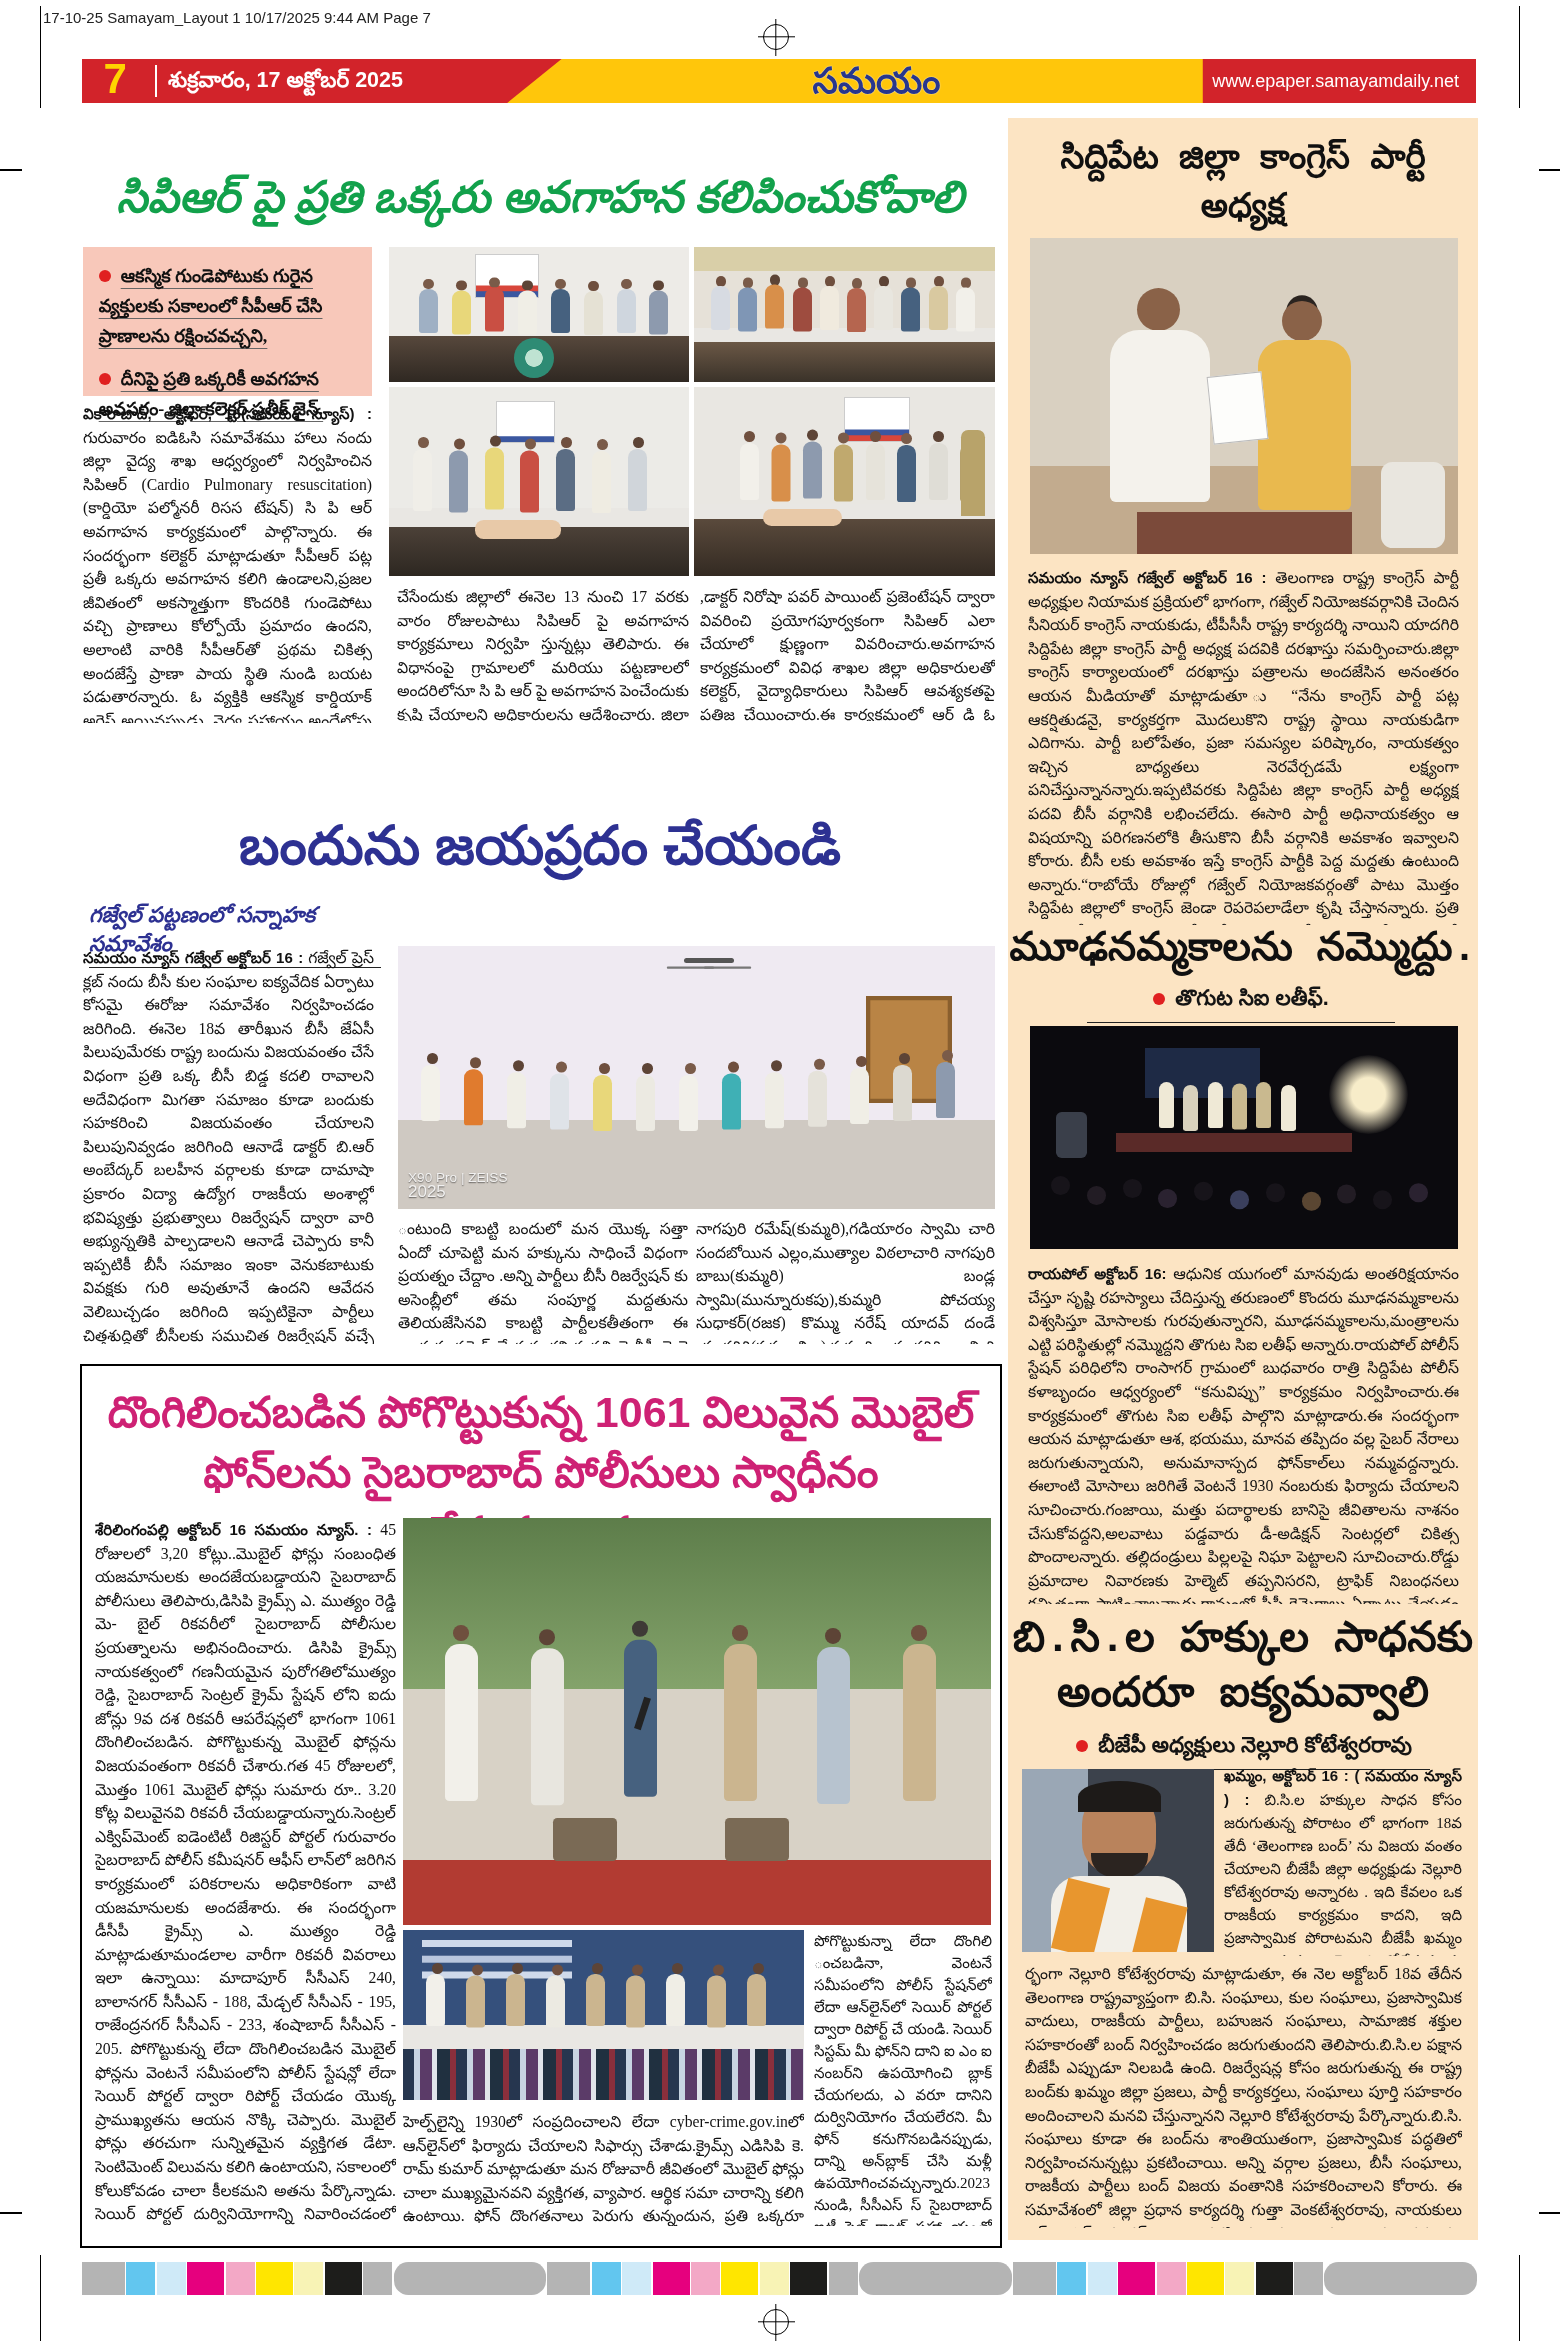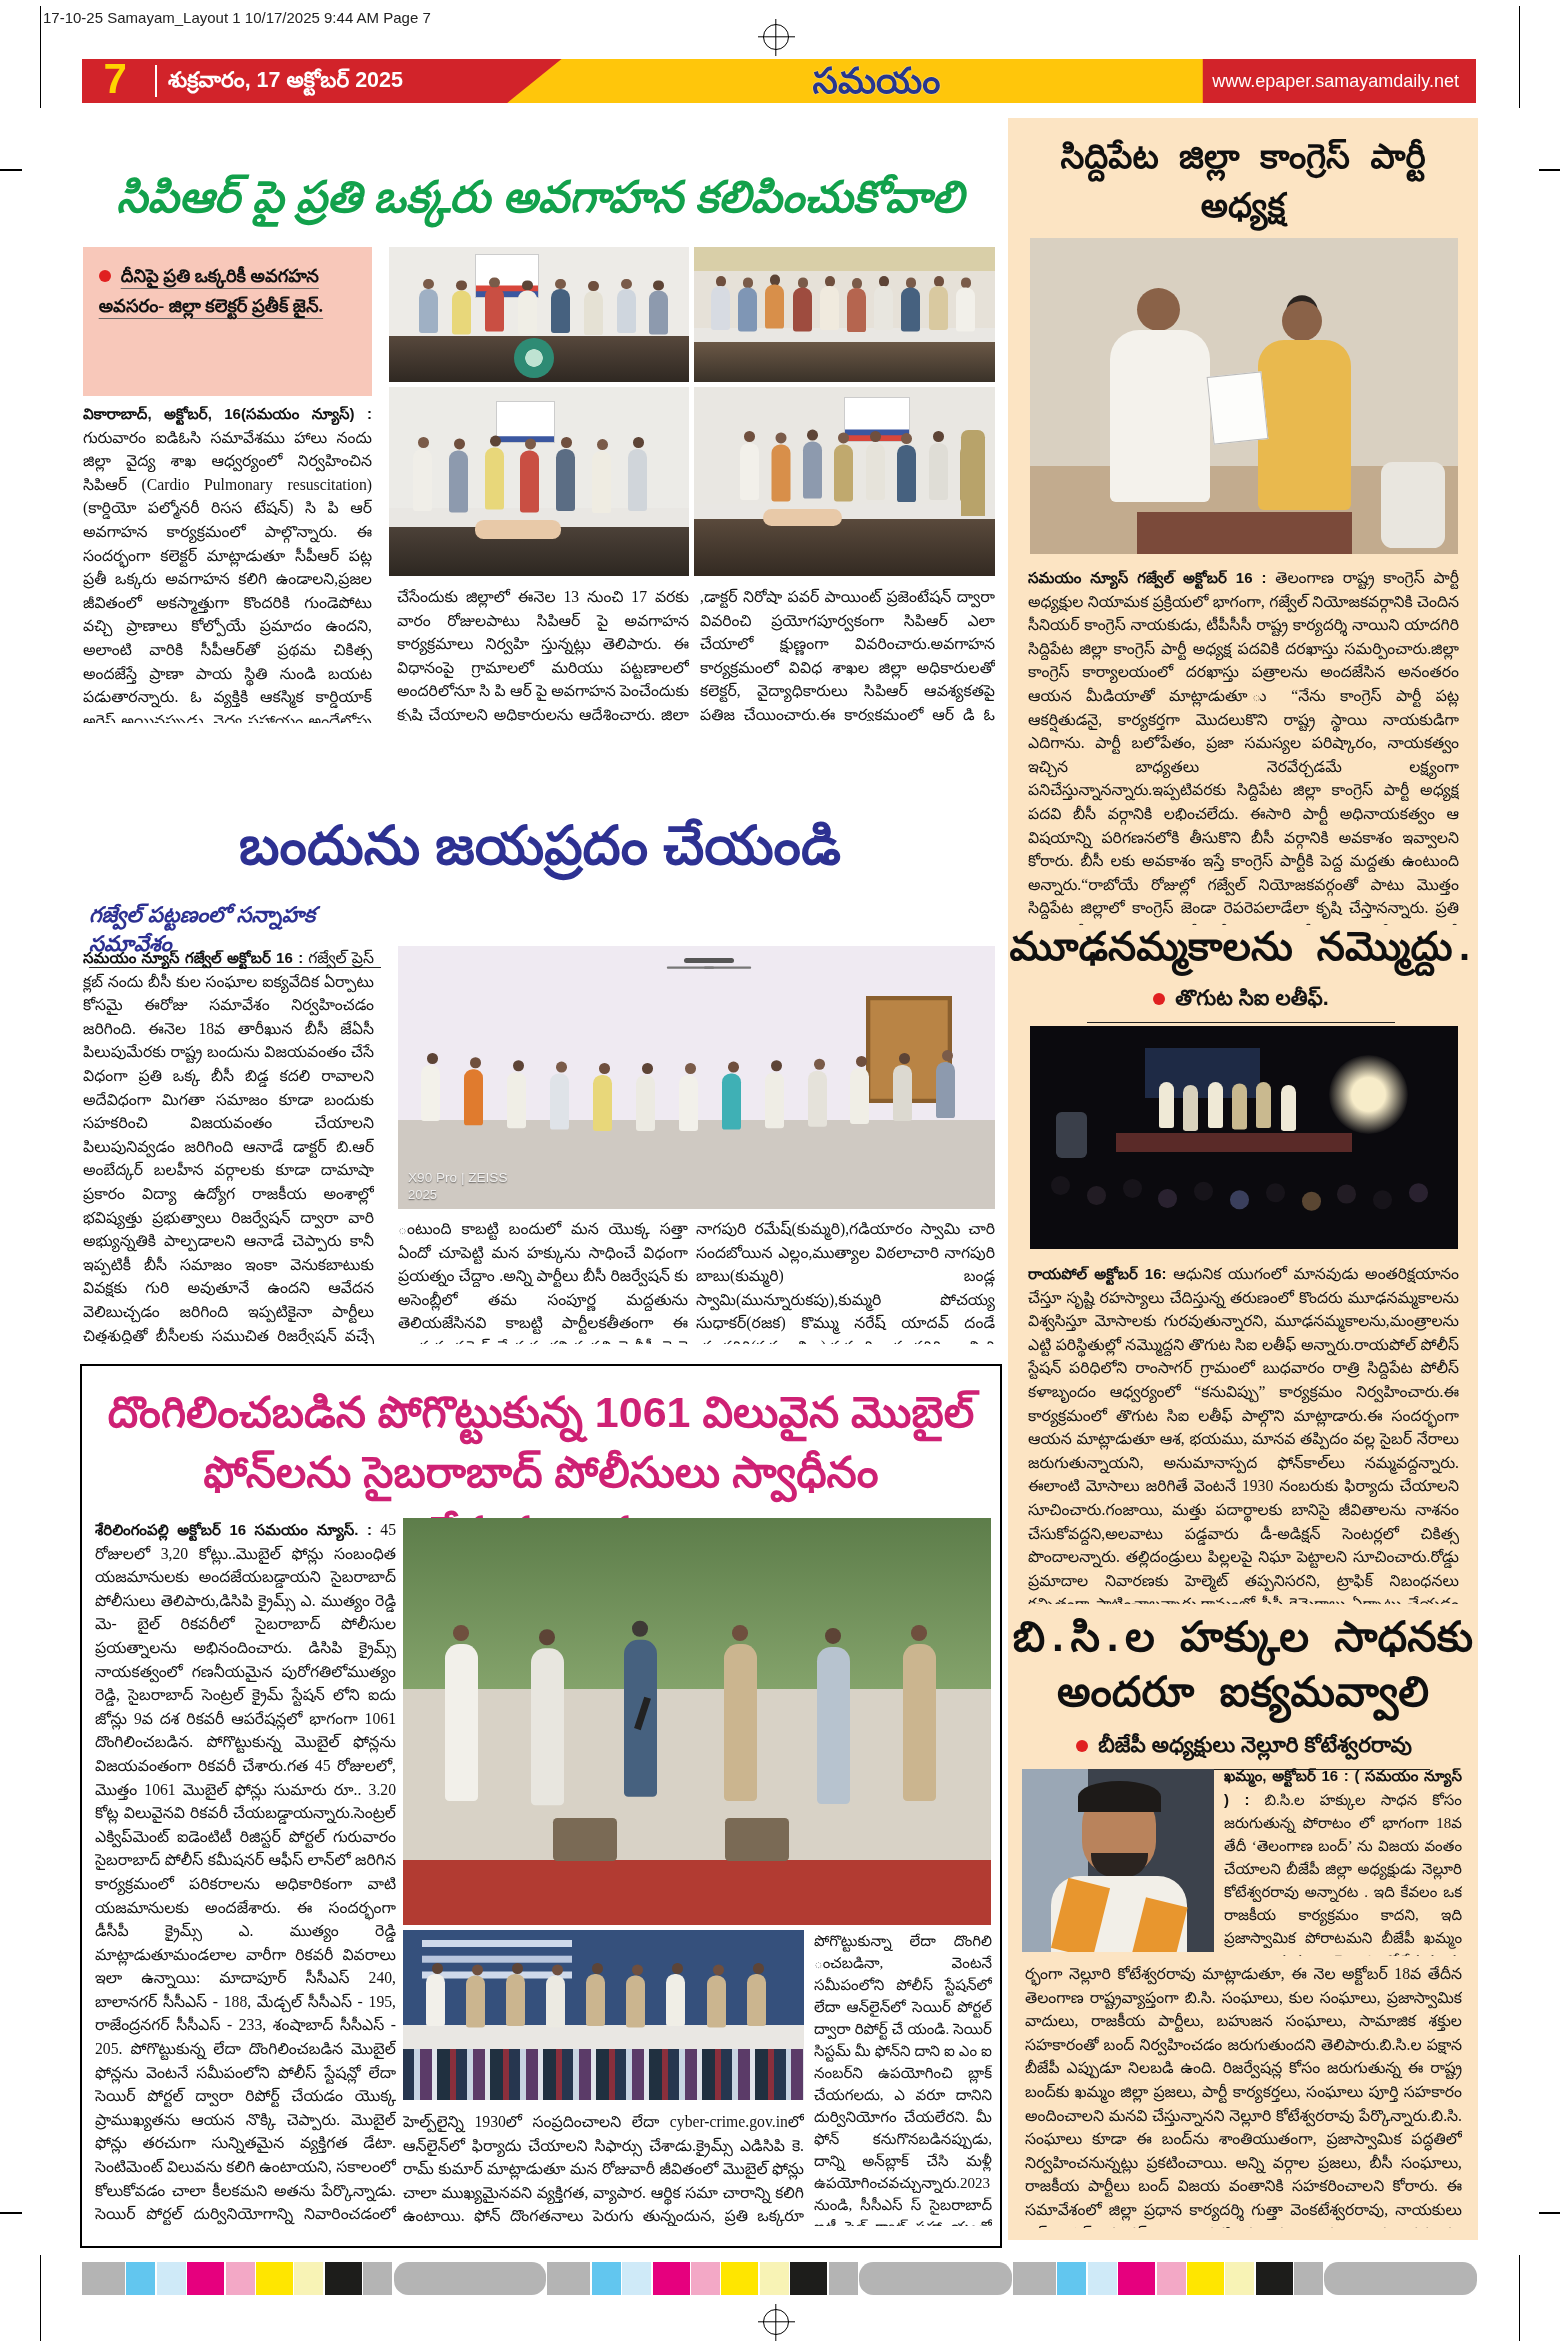--- a/index.html
+++ b/index.html
@@ -77,20 +77,21 @@
   <div class="mh-pagenum">7</div>
   <div class="mh-divider"></div>
   <div class="mh-date">శుక్రవారం, 17 అక్టోబర్ 2025</div>
   <div class="mh-logo">సమయం</div>
   <div class="mh-url">www.epaper.samayamdaily.net</div>
 </header>
 
 <h1 class="abs hl hl-green" style="left:82px;top:169px;width:916px;font-size:44px;margin:0;">సిపిఆర్ పై ప్రతి ఒక్కరు అవగాహన కలిపించుకోవాలి</h1>
 
 <aside class="abs pinkbox" style="left:83px;top:247px;width:289px;height:149px;">
+  <p><span class="dot"></span><span>ఆకస్మిక గుండెపోటుకు గురైన వ్యక్తులకు సకాలంలో సీపీఆర్ చేసి ప్రాణాలను రక్షించవచ్చని,</span></p>
   <p><span class="dot"></span><span>దీనిపై ప్రతి ఒక్కరికీ అవగహన అవసరం- జిల్లా కలెక్టర్ ప్రతీక్ జైన్.</span></p>
 </aside>
 
 <figure class="abs photo" style="left:389px;top:247px;width:300px;height:135px;margin:0;">
   <span style="left:0;top:0;right:0;height:66%;background:#edebe7;"></span>
   <span style="left:86px;top:7.2px;width:62px;height:42px;background:#fff;border:0.7px solid #ccc;box-shadow:inset 0 -5.7px 0 #3b57a0, inset 0 -11.5px 0 #d8463b;"></span>
   <span class="heads" style="left:34px;top:31.5px;background:#7a5b49;box-shadow:33px 1.4px 0 #6f4f3e,66px -1.4px 0 #7a5b49,99px 1.4px 0 #5d4436,132px 0 0 #7a5b49,165px 2.1px 0 #6f4f3e,198px 0 0 #7a5b49,230px 1.4px 0 #5d4436;"></span>
   <span class="people" style="left:30px;top:42px;background:#9fb0c4;box-shadow:33px 1.4px 0 #e8d77a,66px -1.4px 0 #c94f43,99px 1.4px 0 #f0eee6,132px 0 0 #46617f,165px 2.1px 0 #e5e1d4,198px 0 0 #cfd6de,230px 1.4px 0 #8d9aae;"></span>
   <span style="left:0;bottom:0;right:0;height:34%;background:linear-gradient(#57483c,#2f2822);"></span>
   <span style="left:125px;bottom:4.3px;width:40px;height:40px;border-radius:50%;background:radial-gradient(circle,#bfe3d2 30%,#2e8b74 32%);"></span>
@@ -132,21 +133,21 @@
 <p class="body abs" style="left:83px;top:946px;width:291px;height:398px;"><b>సమయం న్యూస్ గజ్వేల్ అక్టోబర్ 16 :</b> <span>గజ్వేల్ ప్రెస్ క్లబ్ నందు బీసీ కుల సంఘాల ఐక్యవేదిక ఏర్పాటు కోసమై ఈరోజు సమావేశం నిర్వహించడం జరిగింది. ఈనెల 18వ తారీఖున బీసీ జేఏసీ పిలుపుమేరకు రాష్ట్ర బందును విజయవంతం చేసే విధంగా ప్రతి ఒక్క బీసీ బిడ్డ కదలి రావాలని అదేవిధంగా మిగతా సమాజం కూడా బందుకు సహకరించి విజయవంతం చేయాలని పిలుపునివ్వడం జరిగింది ఆనాడే డాక్టర్ బి.ఆర్ అంబేద్కర్ బలహీన వర్గాలకు కూడా దామాషా ప్రకారం విద్యా ఉద్యోగ రాజకీయ అంశాల్లో భవిష్యత్తు ప్రభుత్వాలు రిజర్వేషన్ ద్వారా వారి అభ్యున్నతికి పాల్పడాలని ఆనాడే చెప్పారు కానీ ఇప్పటికీ బీసీ సమాజం ఇంకా వెనుకబాటుకు వివక్షకు గురి అవుతూనే ఉందని ఆవేదన వెలిబుచ్చడం జరిగింది ఇప్పటికైనా పార్టీలు చిత్తశుద్ధితో బీసీలకు సముచిత రిజర్వేషన్ వచ్చే విధంగా ప్రయత్నం చేయాలని పిలుపునివ్వడం జరిగింది నోటిమాట ద్వారా కాకుండా ఒక రాజకీయ ఓటు బ్యాంకుగా చూడకుండా కచ్చితంగా బీసీలకు న్యాయం జరిగే విధంగా ఈ ఐక్యవేదిక భవిష్యత్తు కార్యక్రమాలు తీసుకుంటుందని తెలపడం జరుగుతుంది. కాబట్టి ఇప్పుడు కాకపోతే బీసీ బిడ్డలారా మనకు భవిష్యత్తు ఉండాలని అనుకుంటే ఇప్పుడే ముందడుగు వేయాల్సి ఉ</span></p>
 
 <figure class="abs photo" style="left:398px;top:946px;width:597px;height:263px;margin:0;">
   <span style="left:0;top:0;right:0;height:70%;background:#efeaf2;"></span>
   <span style="left:286px;top:11.5px;width:50px;height:5.7px;background:#555;border-radius:2.9px;box-shadow:-18.6px 7.2px 0 -1.4px #777,18.6px 7.2px 0 -1.4px #777;"></span>
   <span style="right:43px;top:50px;width:86px;height:107px;background:#b98445;box-shadow:inset 0 0 0 4.3px #8a5f2e, inset 0 43px 0 -39px #8a5f2e;"></span>
   <span style="left:0;bottom:0;right:0;height:34%;background:#cfc9c2;"></span>
   <span class="heads" style="left:29px;top:107px;background:#5d4436;box-shadow:43px 4.3px 0 #6f4f3e,86px 7.2px 0 #5d4436,129px 8.6px 0 #7a5b49,172px 10px 0 #6f4f3e,215px 10px 0 #5d4436,258px 10px 0 #7a5b49,301px 8.6px 0 #6f4f3e,344px 7.2px 0 #5d4436,387px 5.7px 0 #7a5b49,429px 2.9px 0 #6f4f3e,472px 0 0 #5d4436,515px -2.9px 0 #7a5b49;"></span>
   <span class="people" style="left:23px;top:119px;height:56px;background:#f3f1ea;box-shadow:43px 4.3px 0 #e07b2e,86px 7.2px 0 #f0eee6,129px 8.6px 0 #dfe3e8,172px 10px 0 #e8d77a,215px 10px 0 #eceae2,258px 10px 0 #f2f0ea,301px 8.6px 0 #3fb0b5,344px 7.2px 0 #efede5,387px 5.7px 0 #e5e2da,429px 2.9px 0 #f0eee6,472px 0 0 #dcd9d0,515px -2.9px 0 #8d9aae;"></span>
   <figcaption class="wm" style="left:10px;bottom:24px;margin:0;">X90 Pro | ZEISS</figcaption>
-  <span class="wm" style="left:10px;bottom:7.2px;font-size:13px;">2025</span>
+  <span class="wm" style="left:10px;bottom:7.2px;font-size:17px;">2025</span>
 </figure>
 
 <p class="body abs" style="left:398px;top:1217px;width:290px;height:127px;">ంటుంది కాబట్టి బందులో మన యొక్క సత్తా ఏందో చూపెట్టి మన హక్కును సాధించే విధంగా ప్రయత్నం చేద్దాం .అన్ని పార్టీలు బీసీ రిజర్వేషన్ కు అసెంబ్లీలో తమ సంపూర్ణ మద్దతును తెలియజేసినవి కాబట్టి పార్టీలకతీతంగా ఈ బందును సక్సెస్ చేయగలరని మనవి జై బీసీ జై జై బీసీ.ఈ కార్యక్రమంలో కళ్యాణ్ కార్ నరసింహారావు, మరికొంటి కనకయ్య ముదిరాజ్ గుంటుకు శిసు ముదిరాజ్</p>
 <p class="body abs" style="left:696px;top:1217px;width:299px;height:127px;">నాగపురి రమేష్(కుమ్మరి),గడియారం స్వామి చారి సందబోయిన ఎల్లం,ముత్యాల విఠలాచారి నాగపురి బాబు(కుమ్మరి) బండ్ల స్వామి(మున్నూరుకపు),కుమ్మరి పోచయ్య సుధాకర్(రజక) కొమ్ము నరేష్ యాదవ్ దండే యాదగిరి(పద్మశాలి ),కుమ్మరి యాదగిరి రామ్గిరి శ్రీధర్(రజక ),చిక్కుడు ప్రసాద్ ముదిరాజ్,కానుగుల రమణకర్ తదితరులు పాల్గొన్నారు.</p>
 
 <section class="abs boxed" style="left:80px;top:1364px;width:918px;height:880px;">
   <h1 class="hl hl-magenta" style="margin:15.7px 21.5px 0;font-size:43px;line-height:1.4;"><span>దొంగిలించబడిన పోగొట్టుకున్న 1061 విలువైన మొబైల్</span><br>
       <span>ఫోన్‌లను సైబరాబాద్ పోలీసులు స్వాధీనం చేసుకున్నారు.</span></h1>
 
   <p class="body" style="position:absolute;left:13px;top:152px;width:301px;height:709px;"><b>శేరిలింగంపల్లి అక్టోబర్ 16 సమయం న్యూస్. :</b> <span>45 రోజులలో 3,20 కోట్లు..మొబైల్ ఫోన్లు సంబంధిత యజమానులకు అందజేయబడ్డాయని సైబరాబాద్ పోలీసులు తెలిపారు,డిసిపి క్రైమ్స్ ఎ. ముత్యం రెడ్డి మె- బైల్ రికవరీలో సైబరాబాద్ పోలీసుల ప్రయత్నాలను అభినందించారు. డిసిపి క్రైమ్స్ నాయకత్వంలో గణనీయమైన పురోగతిలోముత్యం రెడ్డి, సైబరాబాద్ సెంట్రల్ క్రైమ్ స్టేషన్ లోని ఐదు జోన్లు 9వ దశ రికవరీ ఆపరేషన్లలో భాగంగా 1061 దొంగిలించబడిన. పోగొట్టుకున్న మొబైల్ ఫోన్లను విజయవంతంగా రికవరీ చేశారు.గత 45 రోజులలో, మొత్తం 1061 మొబైల్ ఫోన్లు సుమారు రూ.. 3.20 కోట్ల విలువైనవి రికవరీ చేయబడ్డాయన్నారు.సెంట్రల్ ఎక్విప్‌మెంట్ ఐడెంటిటీ రిజిస్టర్ పోర్టల్ గురువారం సైబరాబాద్ పోలీస్ కమీషనర్ ఆఫీస్ లాన్‌లో జరిగిన కార్యక్రమంలో పరికరాలను అధికారికంగా వాటి యజమానులకు అందజేశారు. ఈ సందర్భంగా డీసీపీ క్రైమ్స్ ఎ. ముత్యం రెడ్డి మాట్లాడుతూమండలాల వారీగా రికవరీ వివరాలు ఇలా ఉన్నాయి: మాదాపూర్ సీసీఎస్ 240, బాలానగర్ సీసీఎస్ - 188, మేడ్చల్ సీసీఎస్ - 195, రాజేంద్రనగర్ సీసీఎస్ - 233, శంషాబాద్ సీసీఎస్ - 205. పోగొట్టుకున్న లేదా దొంగిలించబడిన మొబైల్ ఫోన్లను వెంటనే సమీపంలోని పోలీస్ స్టేషన్లో లేదా సెయిర్ పోర్టల్ ద్వారా రిపోర్ట్ చేయడం యొక్క ప్రాముఖ్యతను ఆయన నొక్కి చెప్పారు. మొబైల్ ఫోన్లు తరచుగా సున్నితమైన వ్యక్తిగత డేటా. సెంటిమెంట్ విలువను కలిగి ఉంటాయని, సకాలంలో కోలుకోవడం చాలా కీలకమని అతను పేర్కొన్నాడు. సెయిర్ పోర్టల్ దుర్వినియోగాన్ని నివారించడంలో త్వరిత పునరుద్ధరణకు భరోసా ఇవ్వడంలో కీలక పాత్ర పోషిస్తుంది.అన్ని రాష్ట్రాలు కేంద్రపాలిత ప్రాంతాలలో దేశవ్యాప్తంగా అందుబాటులో ఉన్న సెయిర్ పోర్టల్‌ను పౌరులు పూర్తిగా ఉపయోగించుకోవాలని డీసీపీ ముత్యంరెడ్డి కోరారు. సైబర్ మోసాల పట్ల అప్రమత్తంగా ఉండాలని, అనుమానాస్పద లేదా తెలియని లింక్‌లపై క్లిక్ చేయవద్దని ఆయన ప్రజలకు సూచించారు. సైబర్ క్రైమ్-సంబంధిత సమస్యల కోసం, అతను జాతీయ సైబర్ క్రైమ్</span></p>

